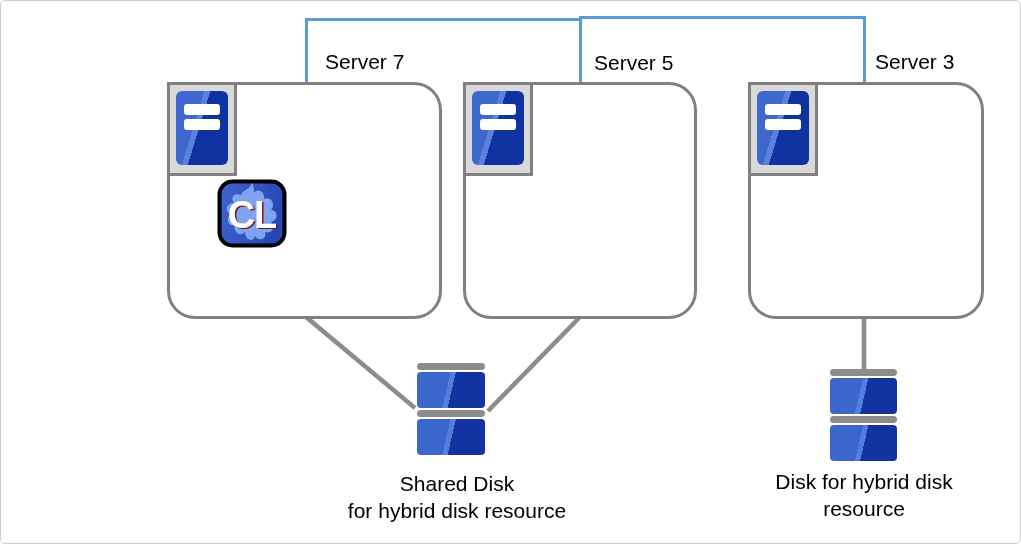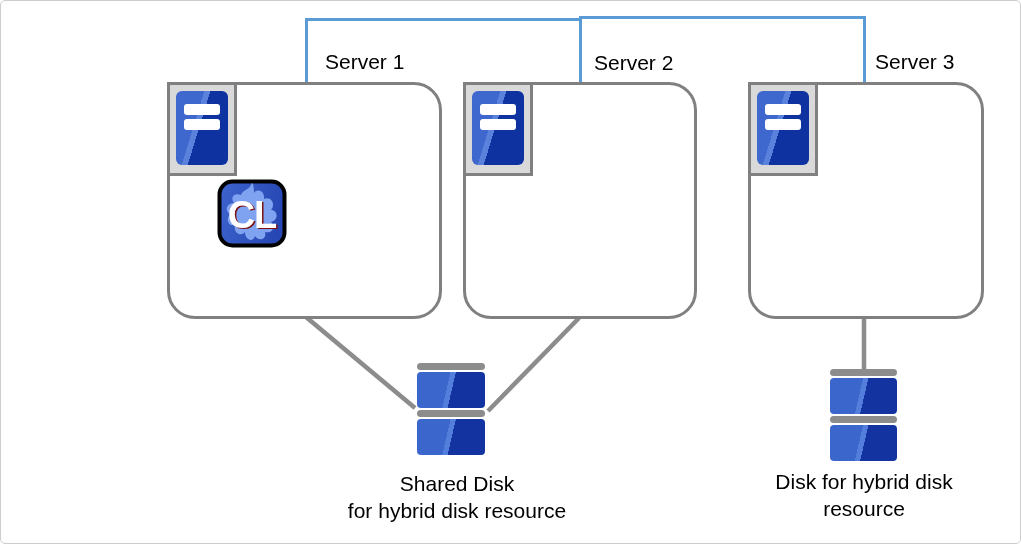--- a/index.html
+++ b/index.html
@@ -42,22 +42,22 @@
 <div class="canvas">
 
   <svg class="connector-layer" viewBox="0 0 1021 544" xmlns="http://www.w3.org/2000/svg">
     <path d="M305.5,84 L305.5,18.5 L579.5,18.5 L579.5,83" fill="none" stroke="#5B9BD5" stroke-width="3"></path>
     <path d="M579.5,83 L579.5,16.5 L863.5,16.5 L863.5,83" fill="none" stroke="#5B9BD5" stroke-width="3"></path>
     <path d="M305,316 L414,407" fill="none" stroke="#8C8C8C" stroke-width="4.5"></path>
     <path d="M578,317 L487,410" fill="none" stroke="#8C8C8C" stroke-width="4.5"></path>
     <path d="M863,317 L863,369" fill="none" stroke="#8C8C8C" stroke-width="4.5"></path>
   </svg>
 
-  <div class="label" style="left:324px;top:47px">Server 1</div>
-  <div class="label" style="left:593px;top:48px">Server 2</div>
+  <div class="label" style="left:324px;top:47px">Server 7</div>
+  <div class="label" style="left:593px;top:48px">Server 5</div>
   <div class="label" style="left:874px;top:47px">Server 3</div>
 
   <div class="server-box" style="left:166px;top:81px;width:275px;height:237px"></div>
   <div class="server-box" style="left:462px;top:81px;width:234px;height:237px"></div>
   <div class="server-box" style="left:747px;top:81px;width:236px;height:237px"></div>
 
   <div class="server-icon" style="left:166px;top:81px">
     <div class="tower">
       <div class="bar bar1"></div>
       <div class="bar bar2"></div>

